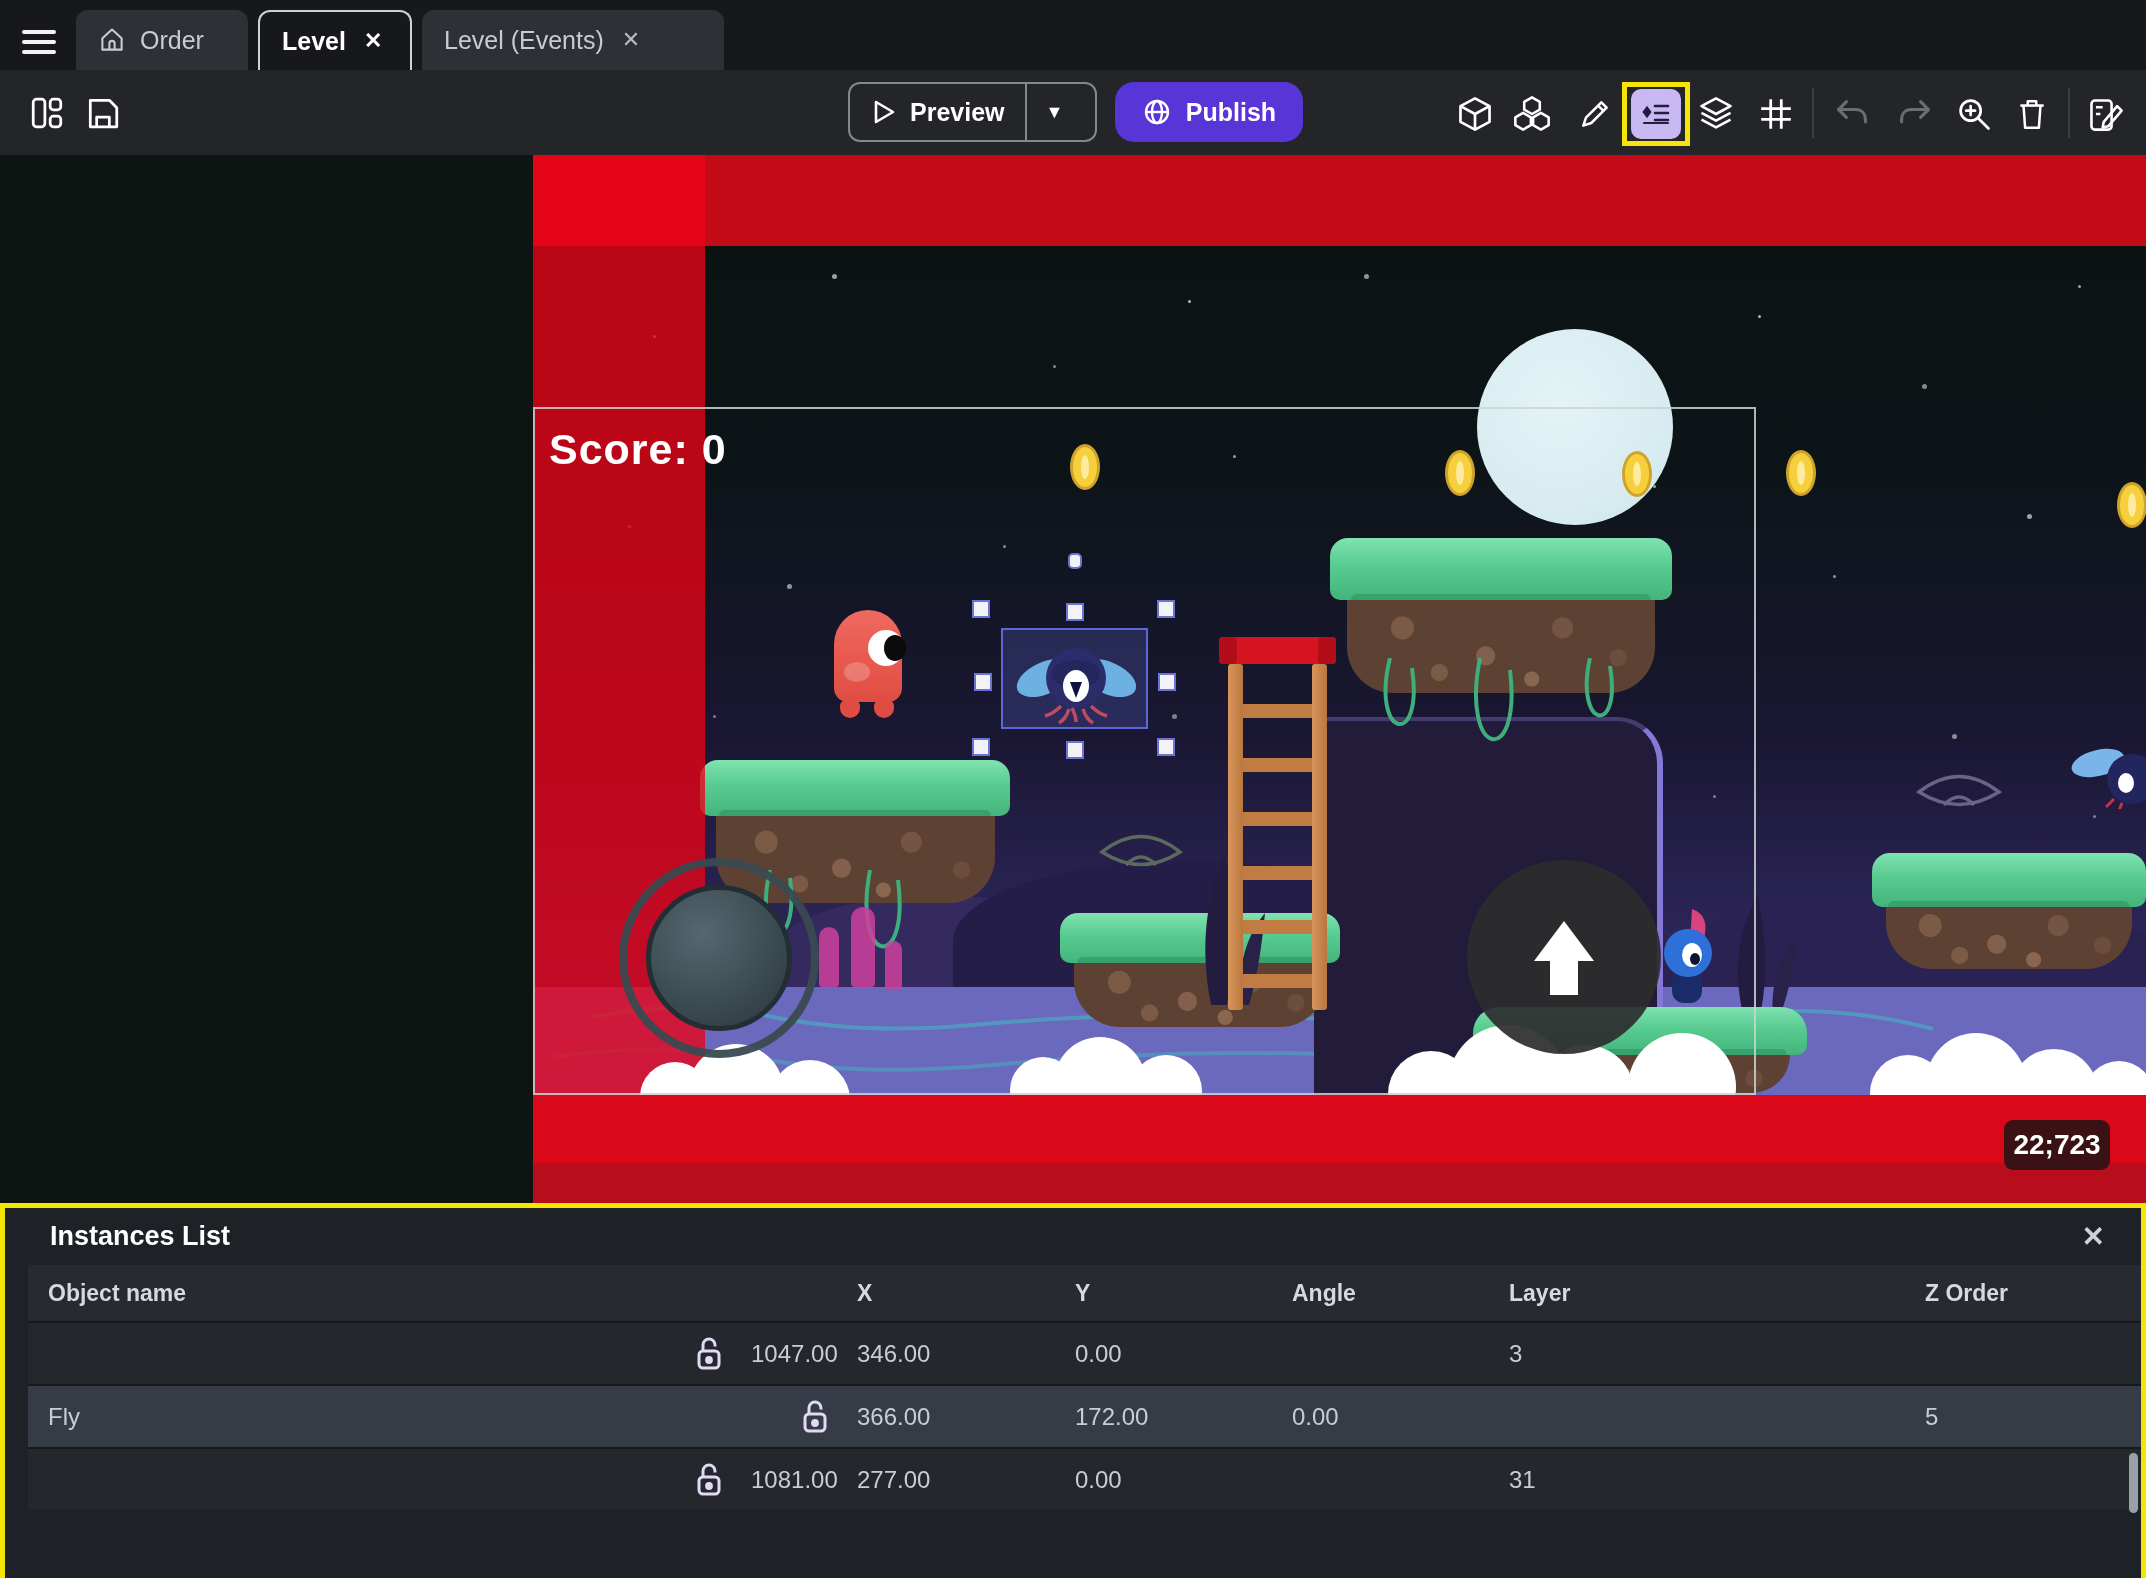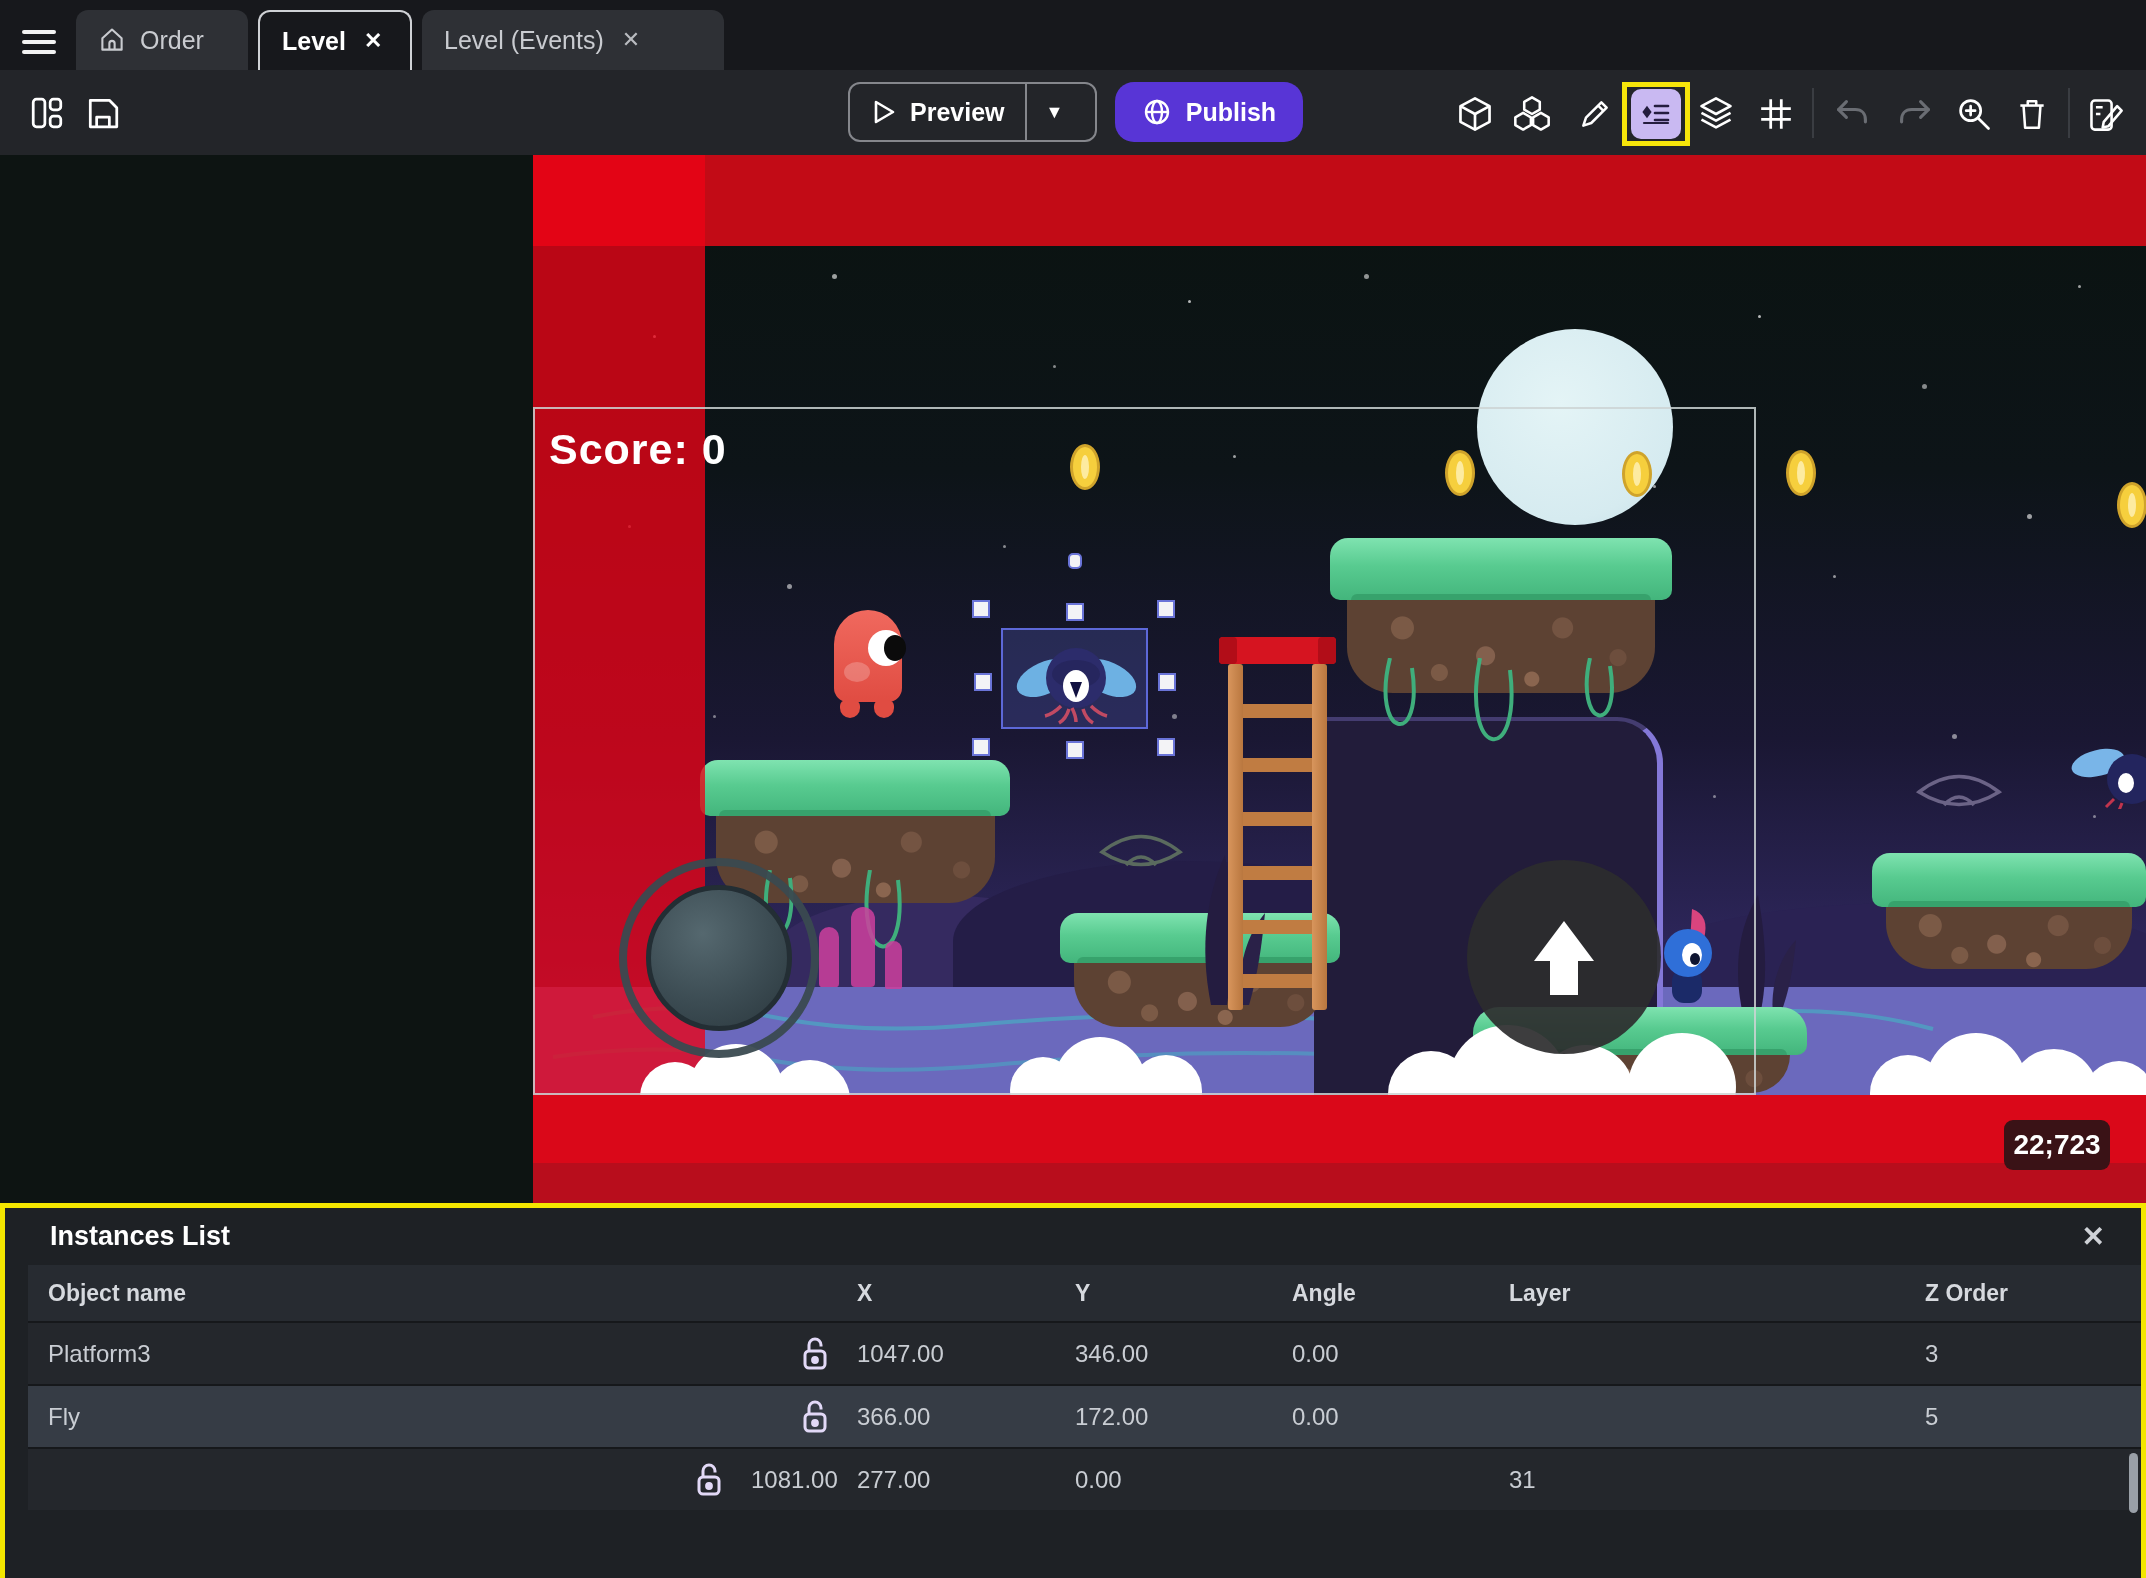--- a/index.html
+++ b/index.html
@@ -484,21 +484,20 @@
       <div>Object name</div>
       <div></div>
       <div>X</div>
       <div>Y</div>
       <div>Angle</div>
       <div>Layer</div>
       <div>Z Order</div>
     </div>
 
     <div class="p-grid p-row">
-      <div>Platform3</div>
       <div class="lockcell">
         <svg width="34" height="36" viewBox="0 0 34 36" fill="none" stroke="#e2d9f7" stroke-width="3">
           <rect x="8" y="15" width="20" height="17" rx="4"></rect>
             <path d="M12 15 V9 a6 6 0 0 1 12 0 v1.5"></path>
             <circle cx="18" cy="24" r="2.4" fill="#e2d9f7"></circle>
         </svg>
       </div>
       <div>1047.00</div>
       <div>346.00</div>
       <div>0.00</div>

